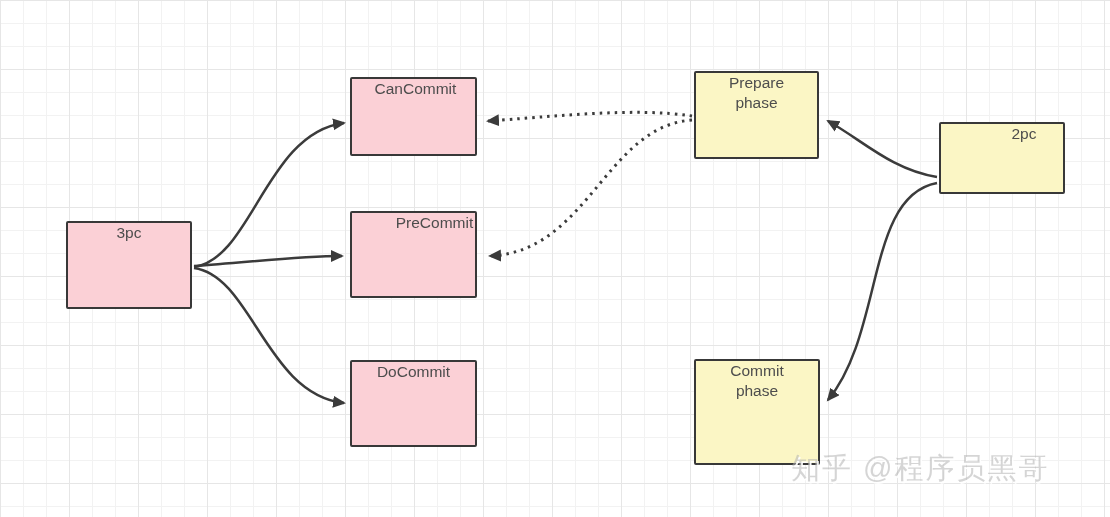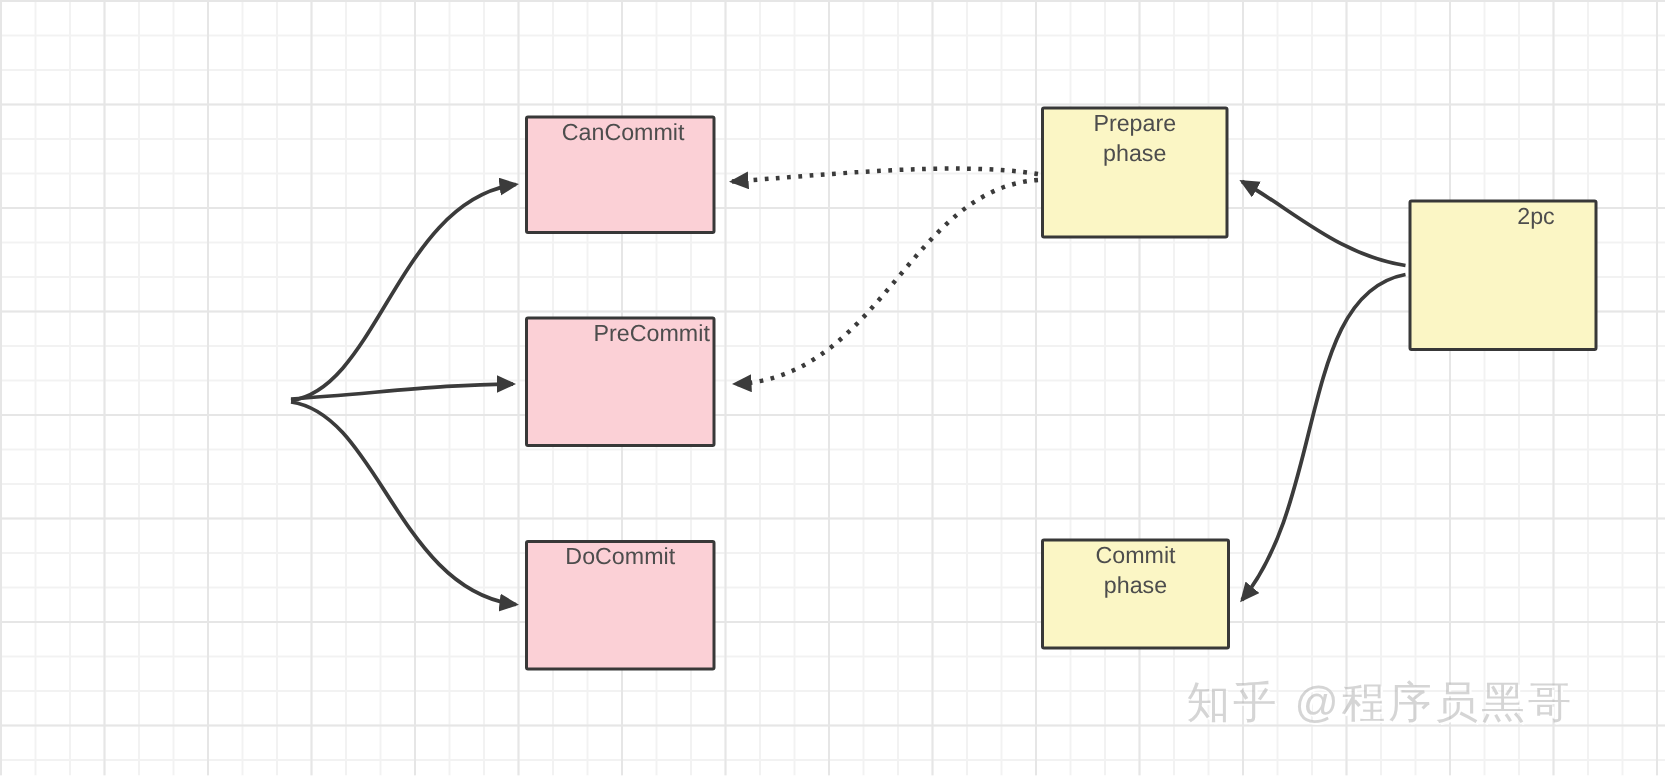--- a/index.html
+++ b/index.html
@@ -56,22 +56,22 @@
   }
   .node.pink   { background: var(--pink); }
   .node.yellow { background: var(--yellow); }
   .node .lbl   { display: inline-block; max-width: 78px; }
 
   .n-3pc      { left: 66px;  top: 221px; width: 126px; height: 88px; }
   .n-can      { left: 350px; top: 77px;  width: 127px; height: 79px; }
   .n-pre      { left: 350px; top: 211px; width: 127px; height: 87px; padding-left: 42px; }
   .n-do       { left: 350px; top: 360px; width: 127px; height: 87px; }
   .n-prepare  { left: 694px; top: 71px;  width: 125px; height: 88px; }
-  .n-commit   { left: 694px; top: 359px; width: 126px; height: 74px; }
-  .n-2pc      { left: 939px; top: 133px; width: 126px; height: 101px; padding-left: 44px; }
+  .n-commit   { left: 694px; top: 359px; width: 126px; height: 106px; }
+  .n-2pc      { left: 939px; top: 122px; width: 126px; height: 72px; padding-left: 44px; }
 
   .wm1 {
     position: absolute;
     left: 791px; top: 449px;
     font-size: 29px;
     letter-spacing: 2px;
     color: rgba(178,178,178,0.55);
     text-shadow: 1.5px 1.5px 0 rgba(255,255,255,0.95);
     white-space: nowrap;
   }
@@ -98,20 +98,23 @@
     </defs>
     <path class="edge" d="M194,267 C252,259 266,133 344,123" marker-end="url(#arrow)"></path>
     <path class="edge" d="M194,266 C252,262 298,256 342,256" marker-end="url(#arrow)"></path>
     <path class="edge" d="M194,268 C252,276 266,394 344,403" marker-end="url(#arrow)"></path>
     <path class="edge dotted" d="M692,116 C636,107 548,117 488,121" marker-end="url(#arrow)"></path>
     <path class="edge dotted" d="M692,120 C606,126 588,252 490,256" marker-end="url(#arrow)"></path>
     <path class="edge" d="M937,177 C892,170 862,140 828,121" marker-end="url(#arrow)"></path>
     <path class="edge" d="M937,183 C866,196 884,332 828,400" marker-end="url(#arrow)"></path>
   </svg>
 
+  <div class="node pink n-3pc">
+    <span class="lbl">3pc</span>
+  </div>
 
   <div class="node pink n-can">
     <span class="lbl">CanCommit</span>
   </div>
 
   <div class="node pink n-pre">
     <span class="lbl">PreCommit</span>
   </div>
 
   <div class="node pink n-do">

